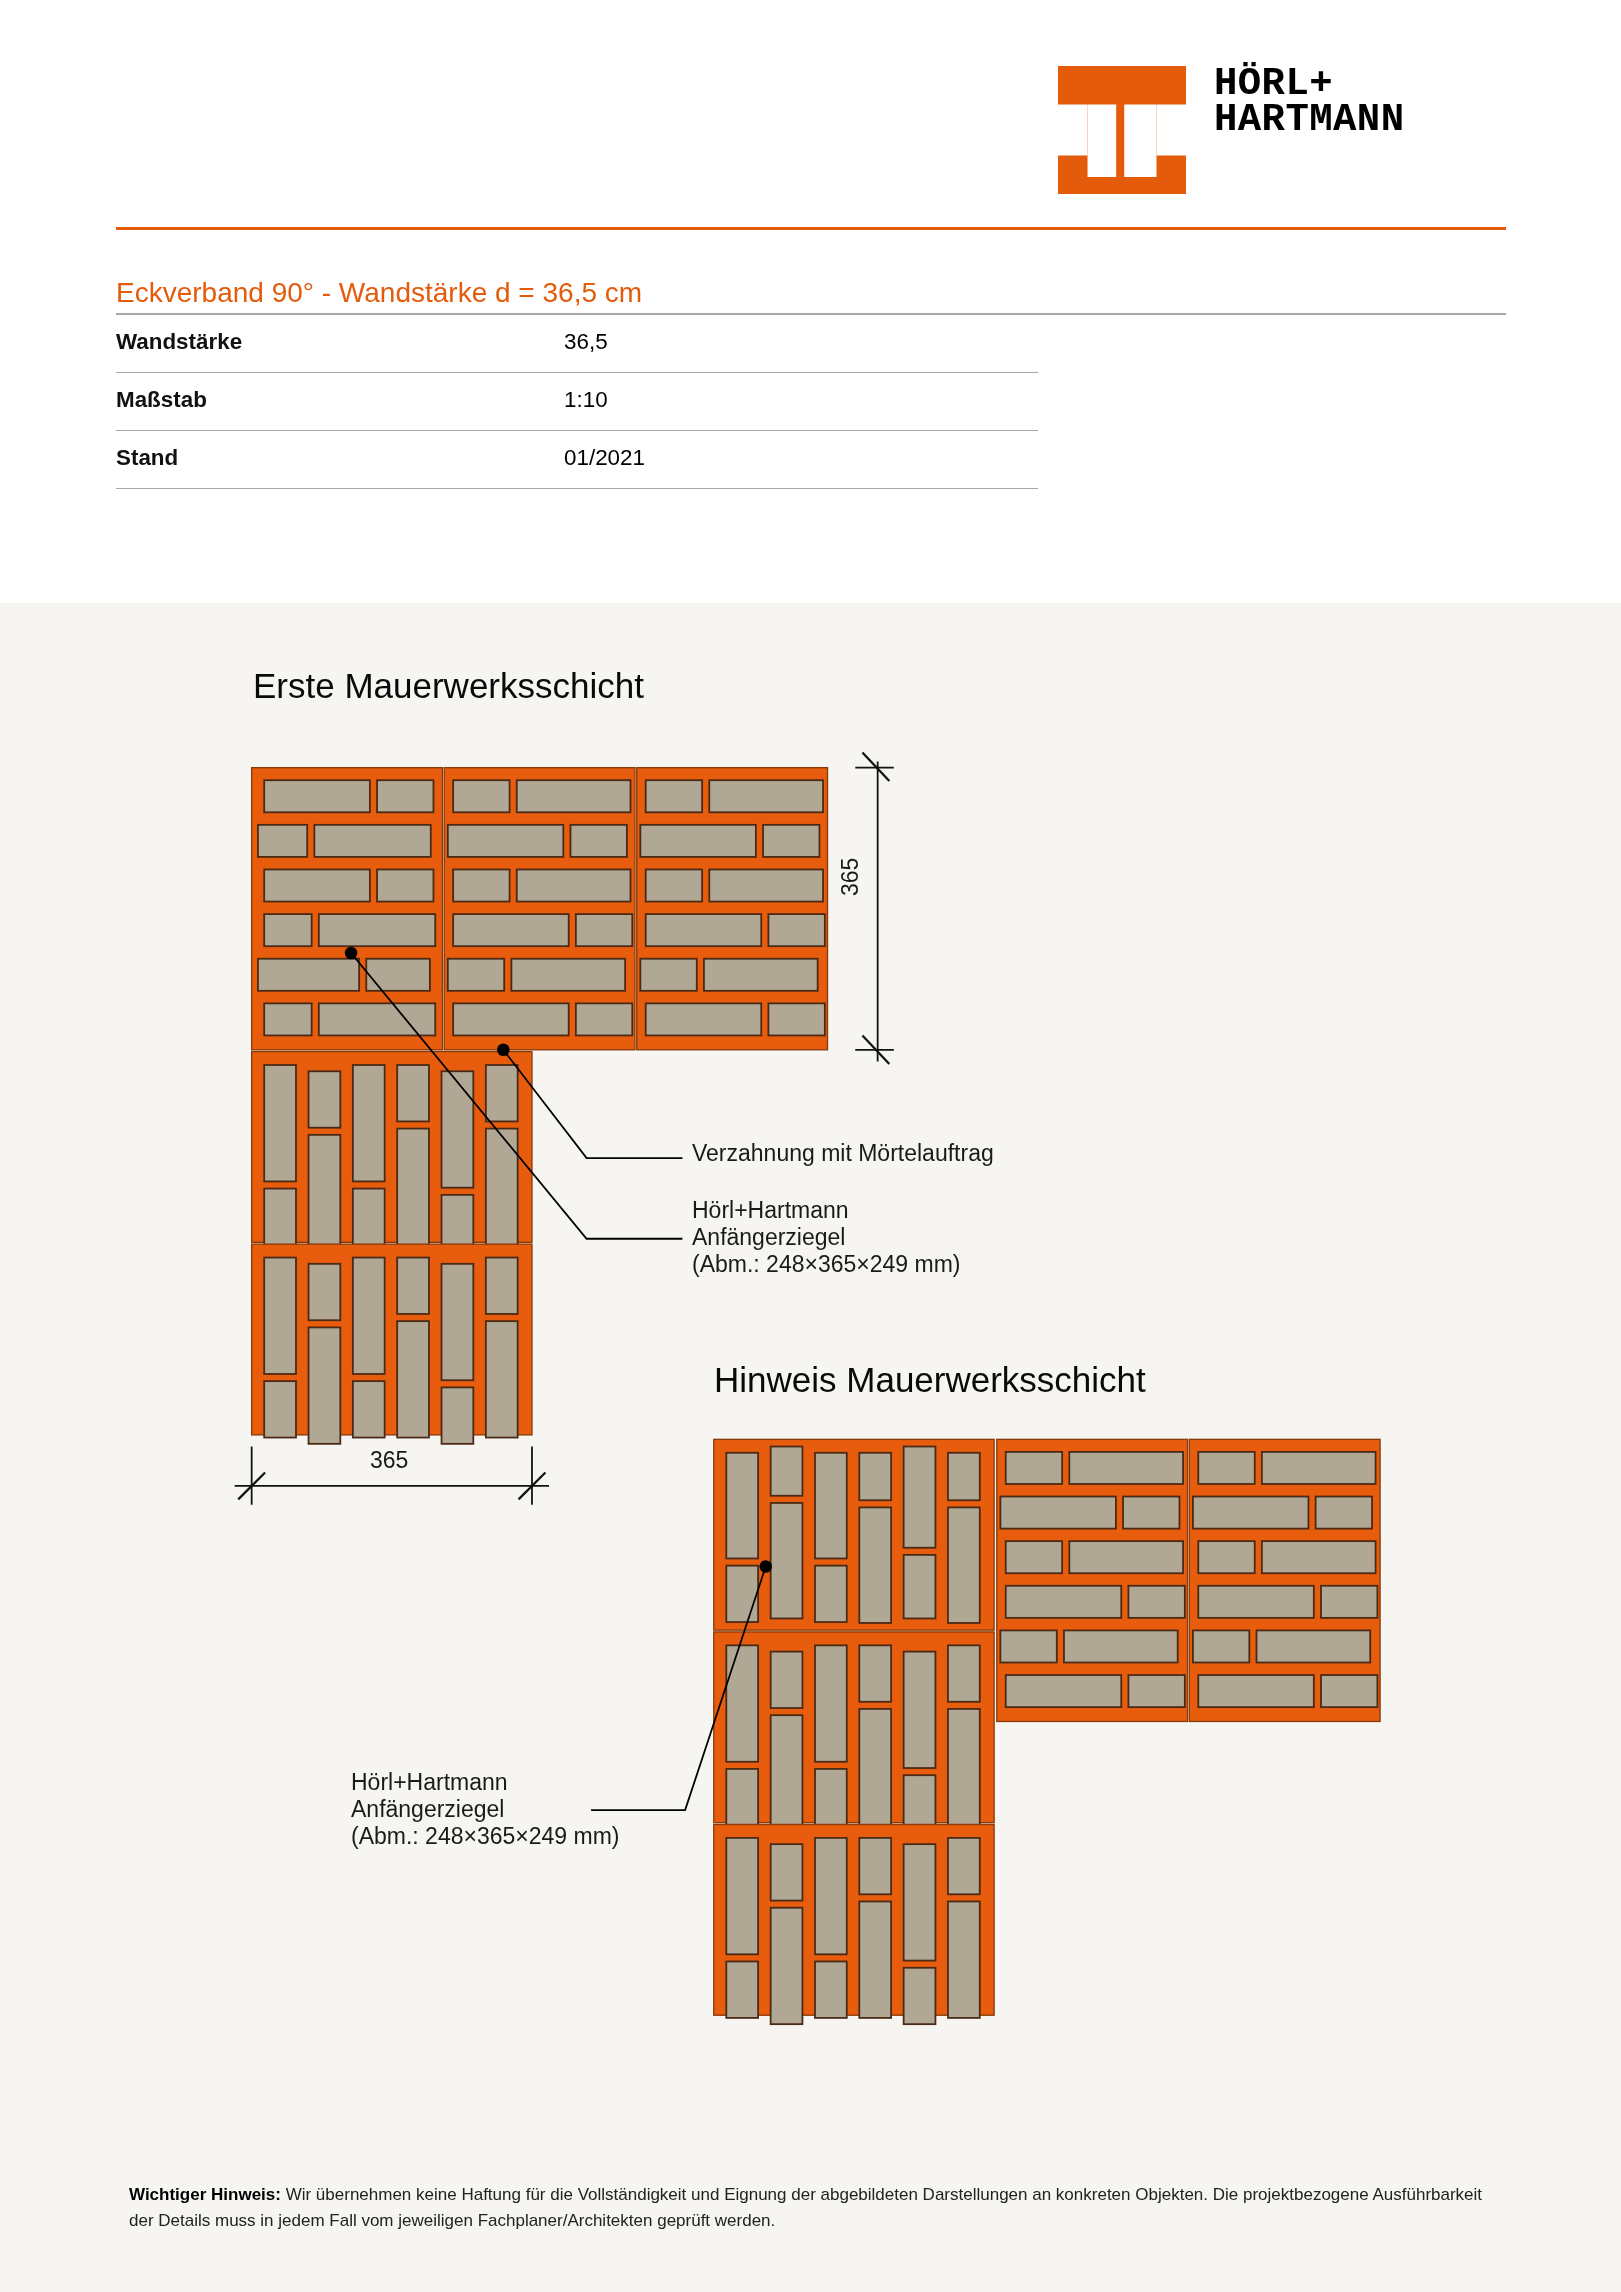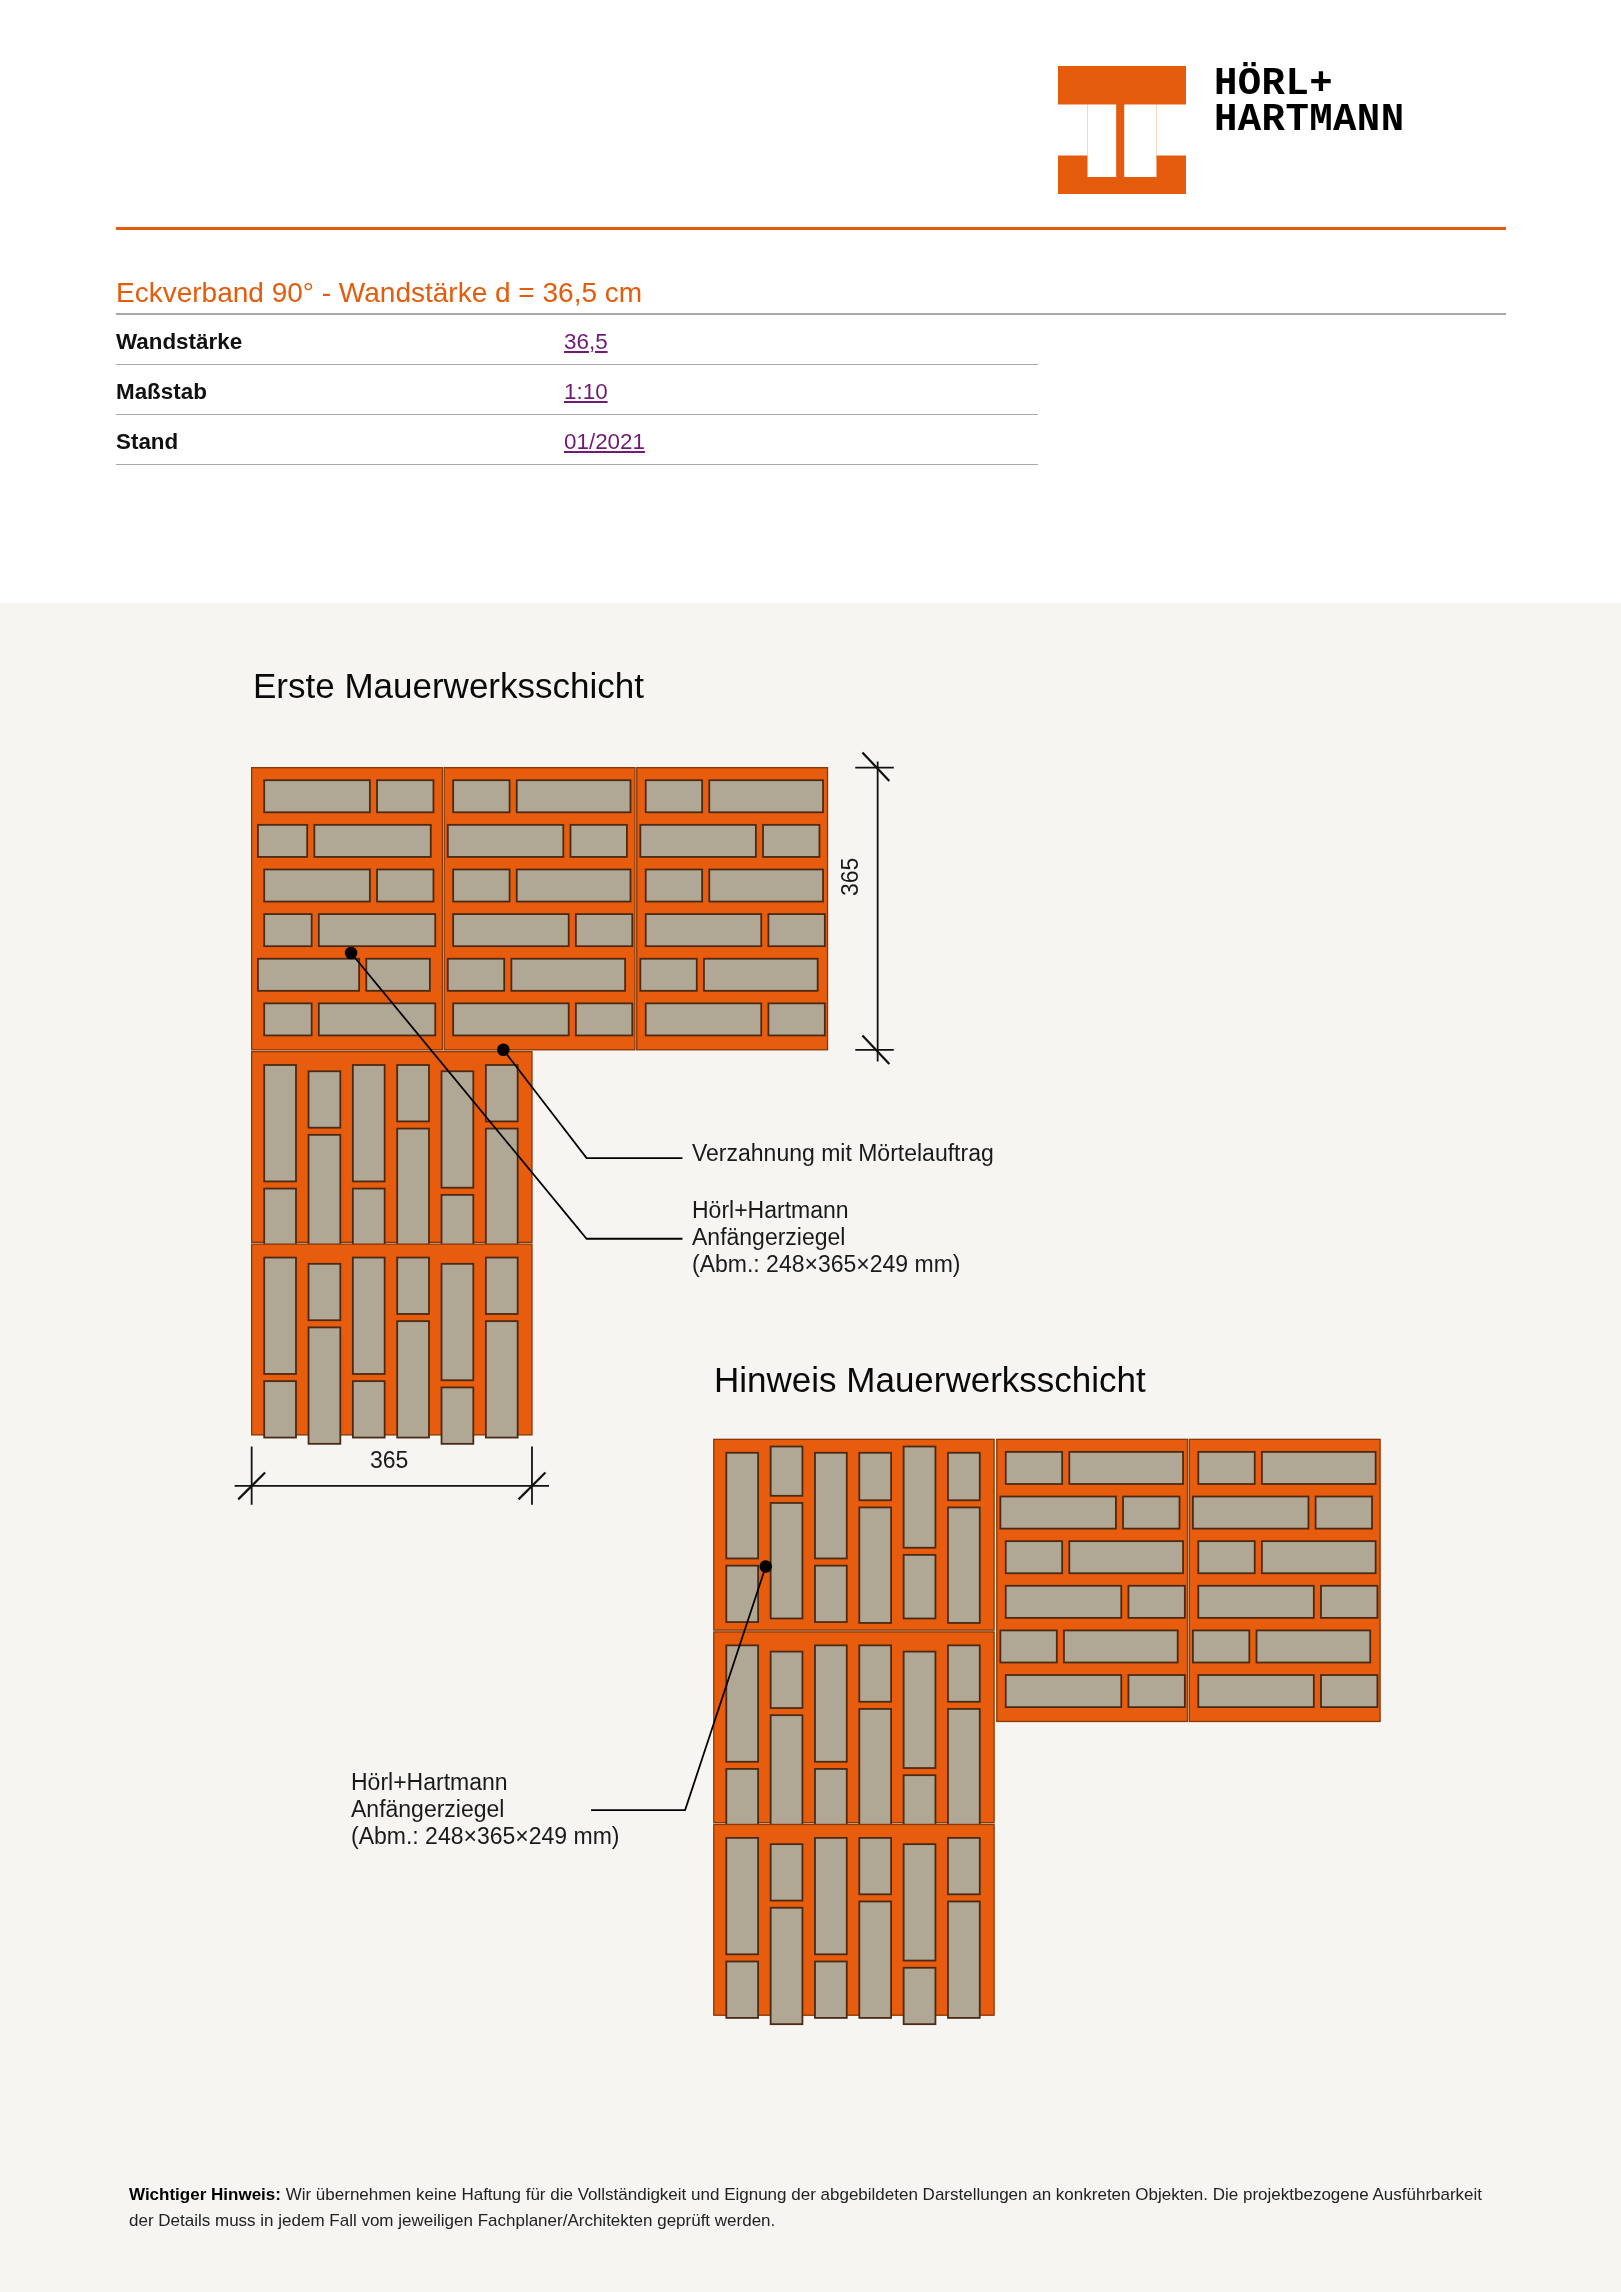--- a/index.html
+++ b/index.html
@@ -9,23 +9,23 @@
   .header { position:absolute; left:0; top:0; width:1621px; height:603px; background:#ffffff; }
   .title { position:absolute; left:115px; top:134px; font-size:66px; font-weight:400; color:#e55b0c; letter-spacing:0.9px; line-height:1; }
   .title-rule { position:absolute; left:116px; top:227px; width:1390px; height:2.7px; background:#e55b0c; }
   .subtitle { position:absolute; left:116px; top:277px; font-size:28px; color:#e55b0c; }
   .sub-rule { position:absolute; left:116px; top:313px; width:1390px; height:1.8px; background:#a8a8a8; }
 
   .logo { position:absolute; left:1058px; top:66px; width:128px; height:128px; }
   .logo-text { position:absolute; left:1214px; top:66px; font-size:39px; font-weight:700; line-height:36px; color:#000; letter-spacing:0.4px;font-family:Liberation Mono, monospace; }
 
   .spec-table { position:absolute; left:116px; top:315px; width:922px; }
-  .spec-row { position:relative; height:50px; border-bottom:1.8px solid #a8a8a8; }
+  .spec-row { position:relative; height:58px; border-bottom:1.8px solid #a8a8a8; }
   .spec-label { position:absolute; left:0; top:14.3px; font-size:22.4px; font-weight:700; color:#111; }
-  .spec-value { position:absolute; left:448px; top:14.3px; font-size:22.4px; color:#701a75;text-decoration:underline; }
+  .spec-value { position:absolute; left:448px; top:14.3px; font-size:22.4px; color:#000000; }
 
   .drawing-area { position:absolute; left:0; top:603px; width:1621px; height:1690px; background:#f6f5f2; }
   .section-heading { position:absolute; font-size:35px; font-weight:400; color:#0a0a0a; }
   .label { position:absolute; font-size:23px; color:#1a1a1a; line-height:27px; white-space:nowrap; }
 
   .disclaimer { position:absolute; left:129px; top:2182px; width:1379px; font-size:17px; line-height:26px; color:#222; }
   .disclaimer b { font-weight:700; color:#000; }
 
   svg.canvas { position:absolute; left:0; top:0; }
 </style>

